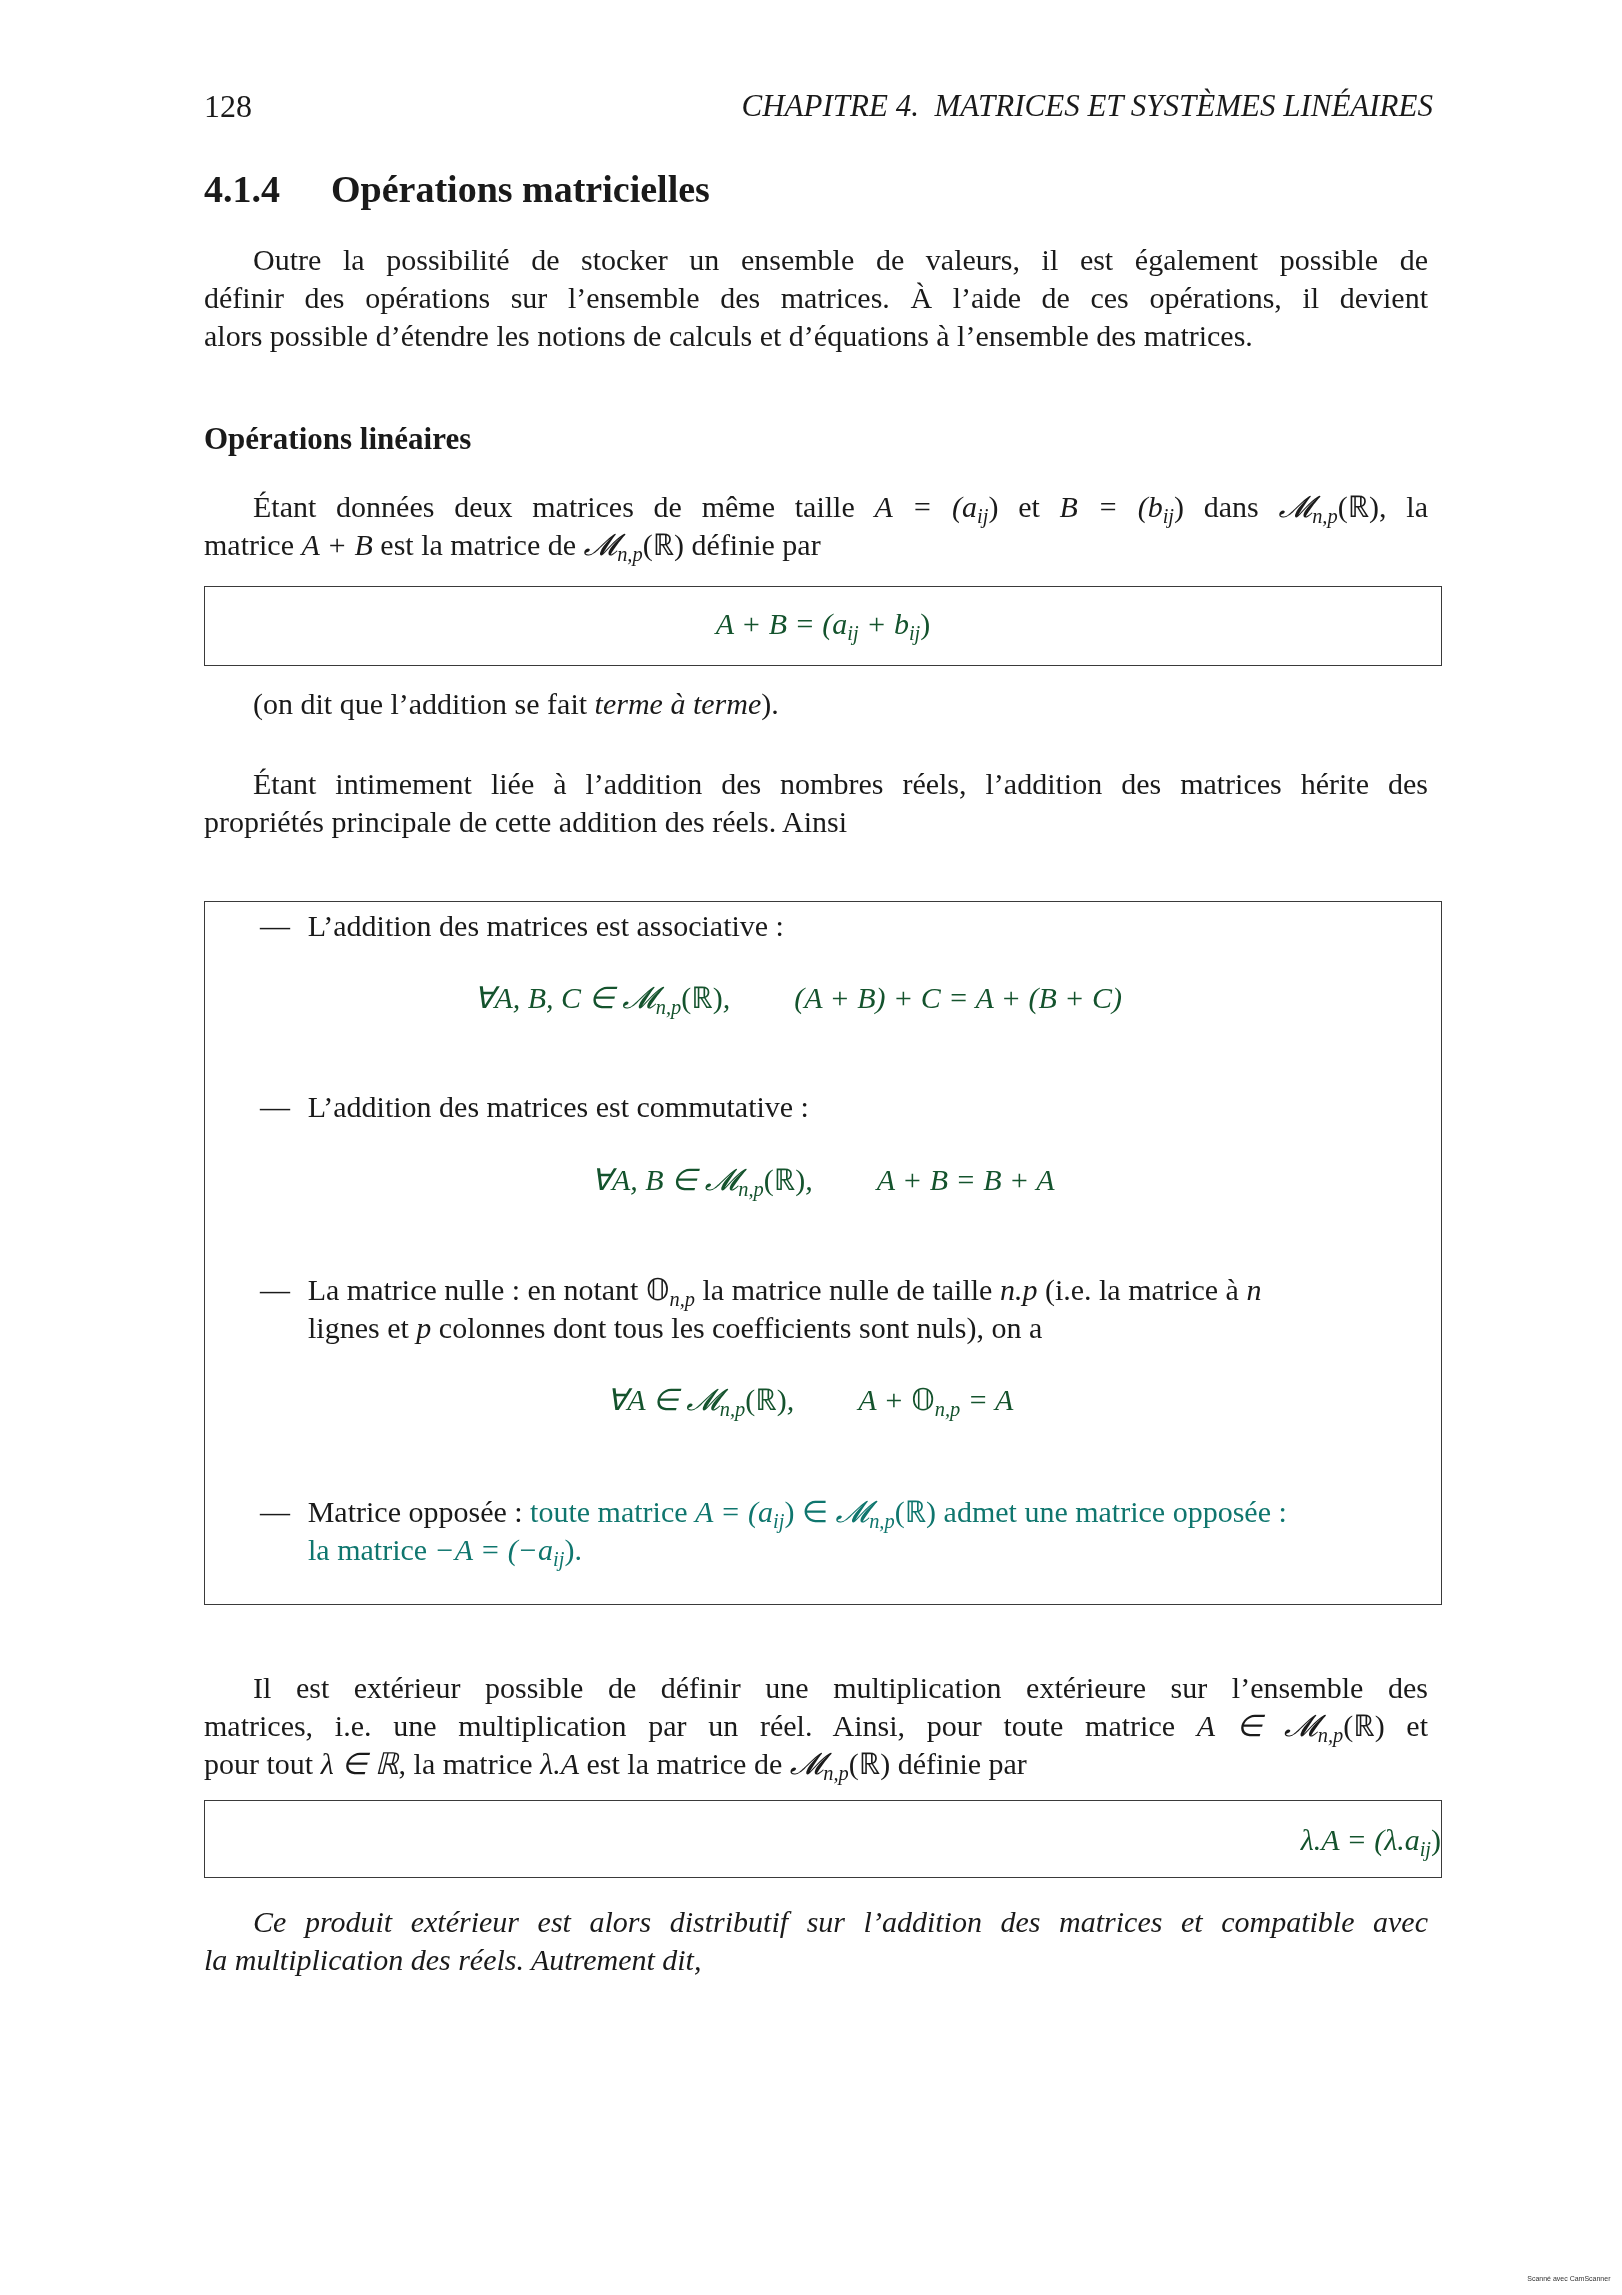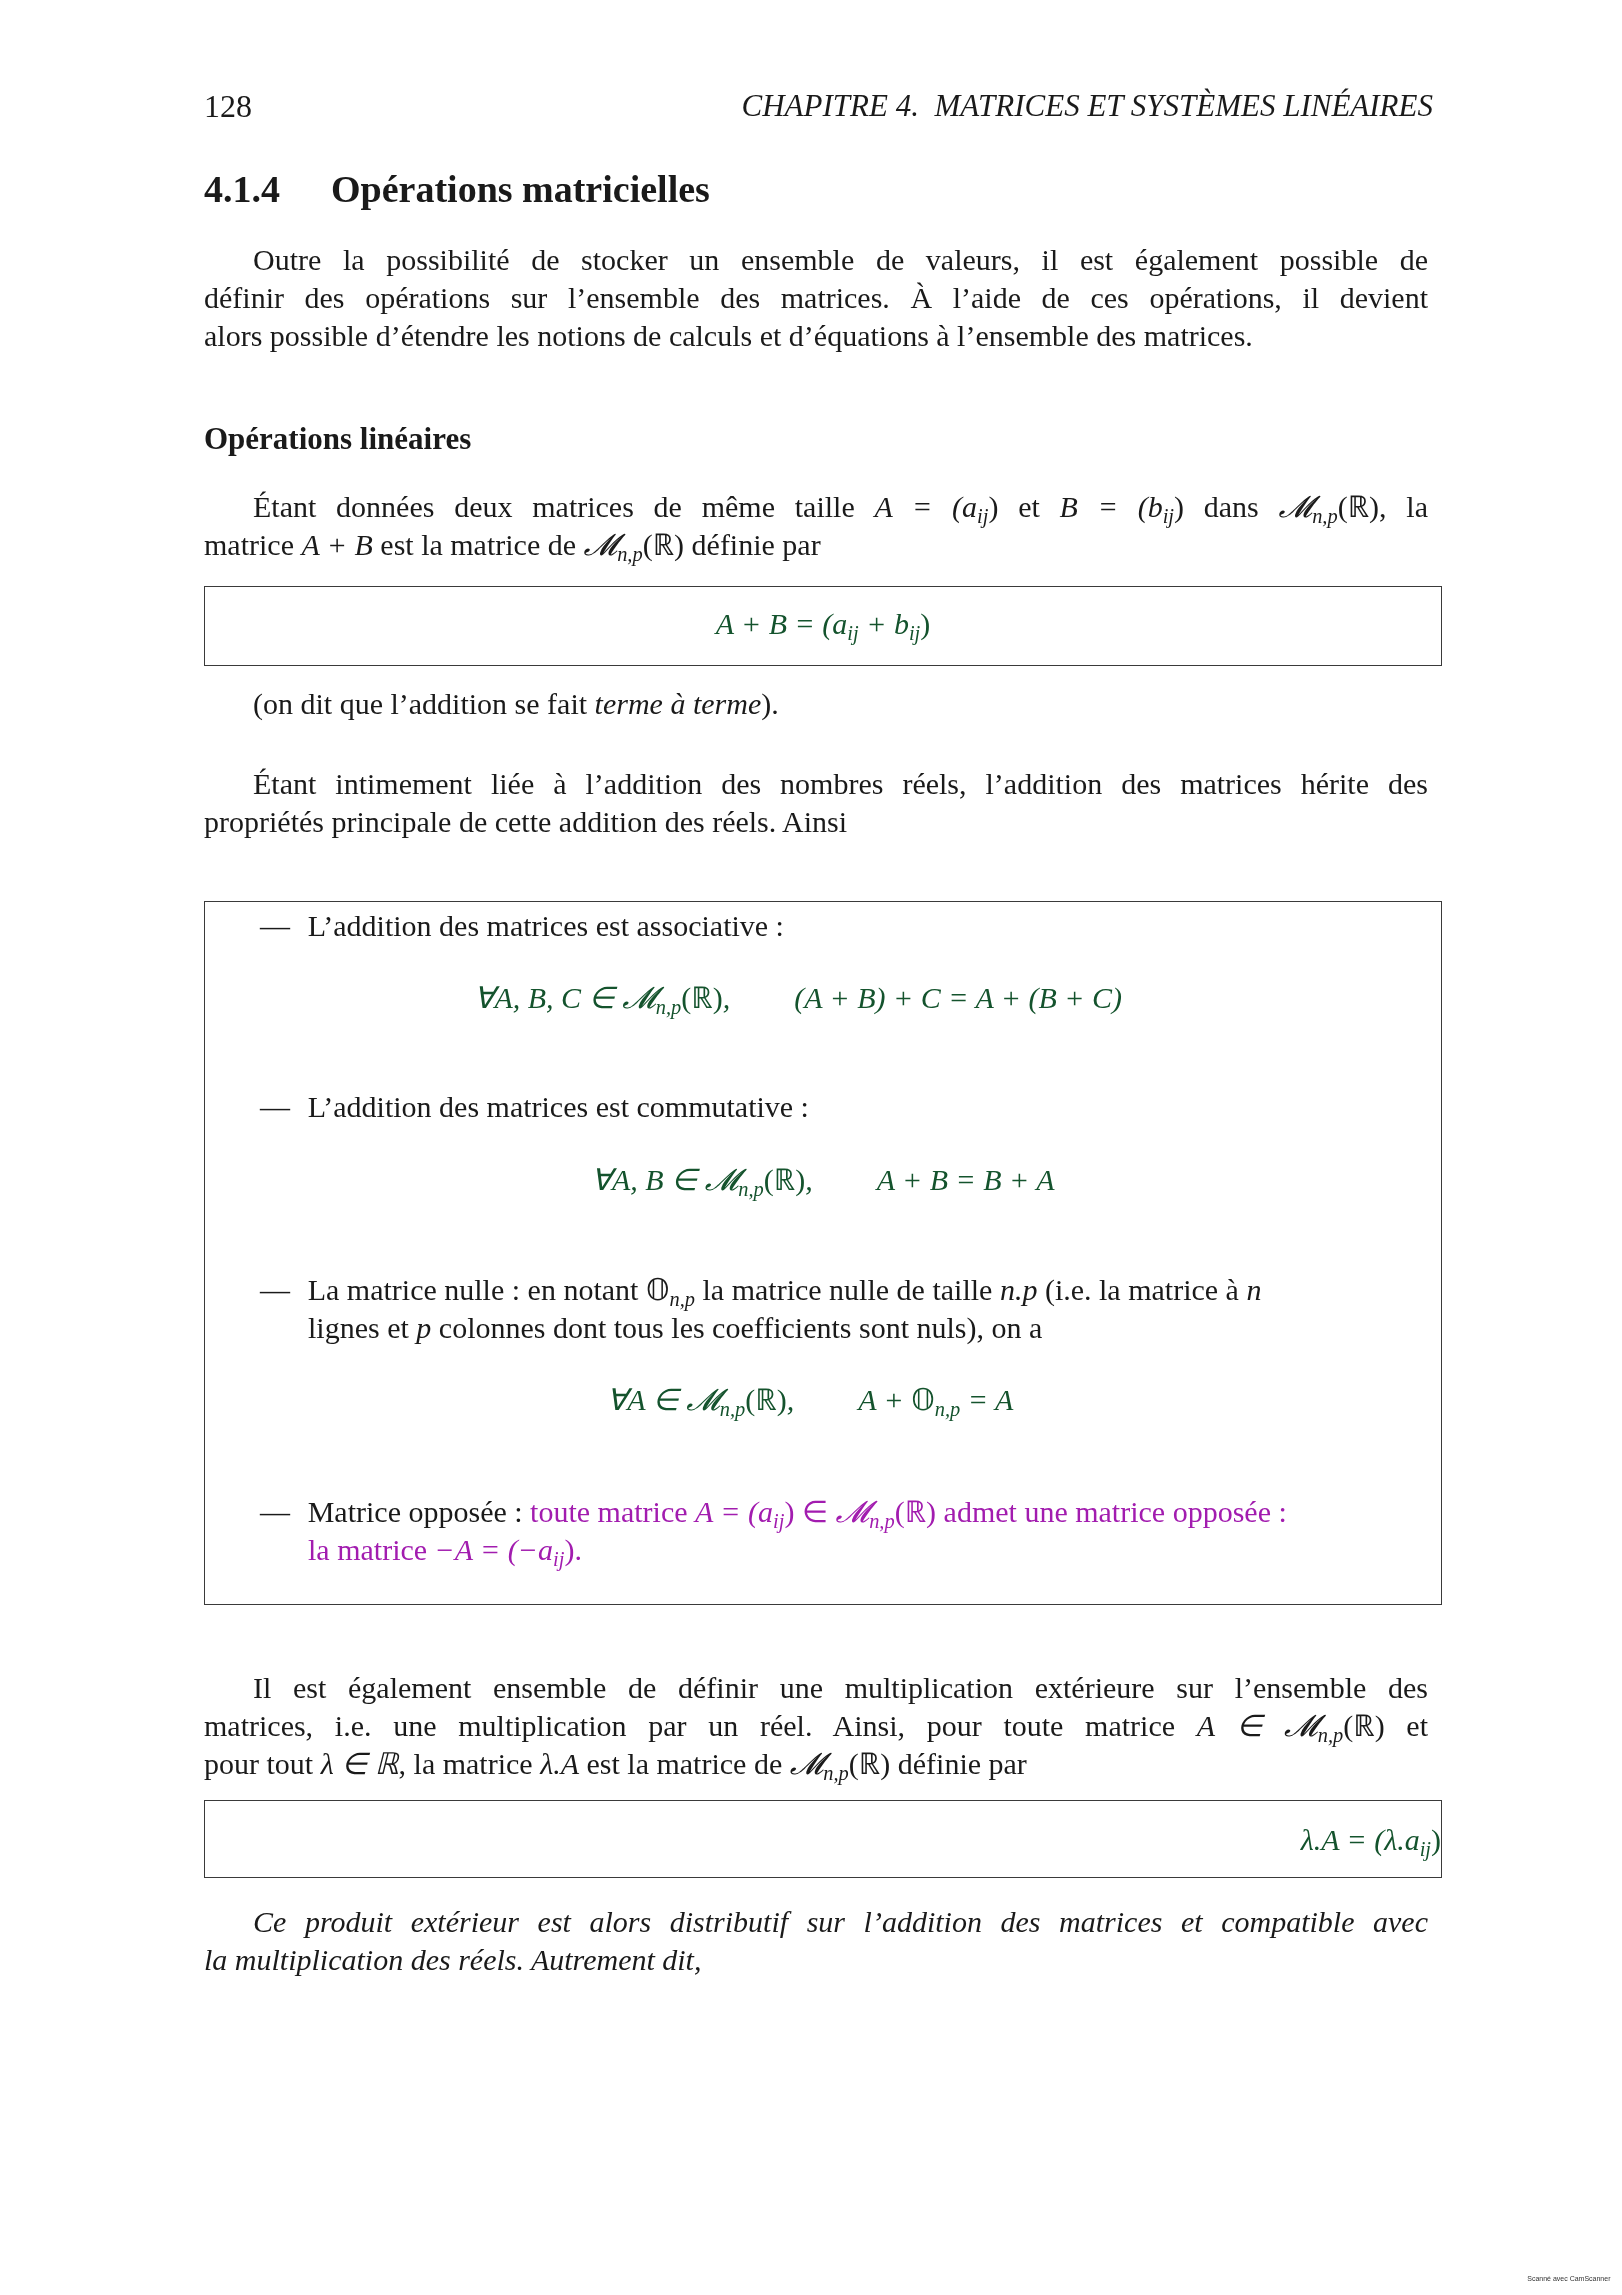--- a/index.html
+++ b/index.html
@@ -2,21 +2,21 @@
 <html style="font-size:10.2px"><head>
 <meta charset="utf-8">
 <style>
   html, body { margin:0; padding:0; background:#ffffff; }
   body { width:1622px; height:2295px; position:relative; overflow:hidden;
          font-family:"DejaVu Serif","Liberation Serif",serif; color:#1a1a1a; }
   .abs { position:absolute; white-space:nowrap; }
   .serif { font-family:"Liberation Serif","DejaVu Serif",serif; }
   .body-text { font-family:"Liberation Serif",serif; font-size:30px; line-height:38px; }
   .math { font-family:"Liberation Serif",serif; font-style:italic; color:#14532d; }
-  .blue { color:#a21caf; }
+  .blue { color:#0f766e; }
   .just { text-align:justify; text-align-last:justify; white-space:normal; }
   .box { position:absolute; border:1.9px solid #3a3a3a; box-sizing:border-box; background:#fff; }
   sub { font-size:0.68em; vertical-align:-0.28em; line-height:0; }
   .cal { font-family:"DejaVu Serif",serif; font-style:italic; }
   .rm { font-style:normal; }
 </style>
 </head>
 <body>
 
 <div class="abs serif" style="left:204px;top:88px;font-size:32px;">128</div>
@@ -95,21 +95,21 @@
   <div>
     <span>—</span>
     <span style="margin-left:10.2px;">Matrice opposée : </span><span class="blue">toute matrice </span><i class="blue">A = (a</i><sub class="blue"><i>ij</i></sub><span class="blue">)</span><span class="blue"> ∈ </span><span class="blue cal">𝓜</span><sub class="blue"><i>n,p</i></sub><span class="blue">(ℝ)</span><span class="blue"> admet une matrice opposée :</span>
   </div>
   <div style="padding-left:48px;" class="blue">
     <span>la matrice </span><i>−A = (−a</i><sub><i>ij</i></sub><span>).</span>
   </div>
 </div>
 
 <div class="abs body-text" style="left:204px;top:1669px;width:1224px;">
-  <div class="just" style="text-indent:49px;">Il est également ensemble de définir une multiplication extérieure sur l’ensemble des</div>
+  <div class="just" style="text-indent:49px;">Il est extérieur possible de définir une multiplication extérieure sur l’ensemble des</div>
   <div class="just">
     <span>matrices, i.e. une multiplication par un réel. Ainsi, pour toute matrice </span><i>A ∈ </i><span class="cal">𝓜</span><sub><i>n,p</i></sub><span>(ℝ)</span><span> et</span>
   </div>
   <div>
     <span>pour tout </span><i>λ ∈ ℝ</i><span>, la matrice </span><i>λ.A</i><span> est la matrice de </span><span class="cal">𝓜</span><sub><i>n,p</i></sub><span>(ℝ)</span><span> définie par</span>
   </div>
 </div>
 
 <div class="box" style="left:204px;top:1800px;width:1238px;height:78px;">
   <div class="abs math" style="left:0;right:0;top:22px;text-align:right;font-size:30px;">

